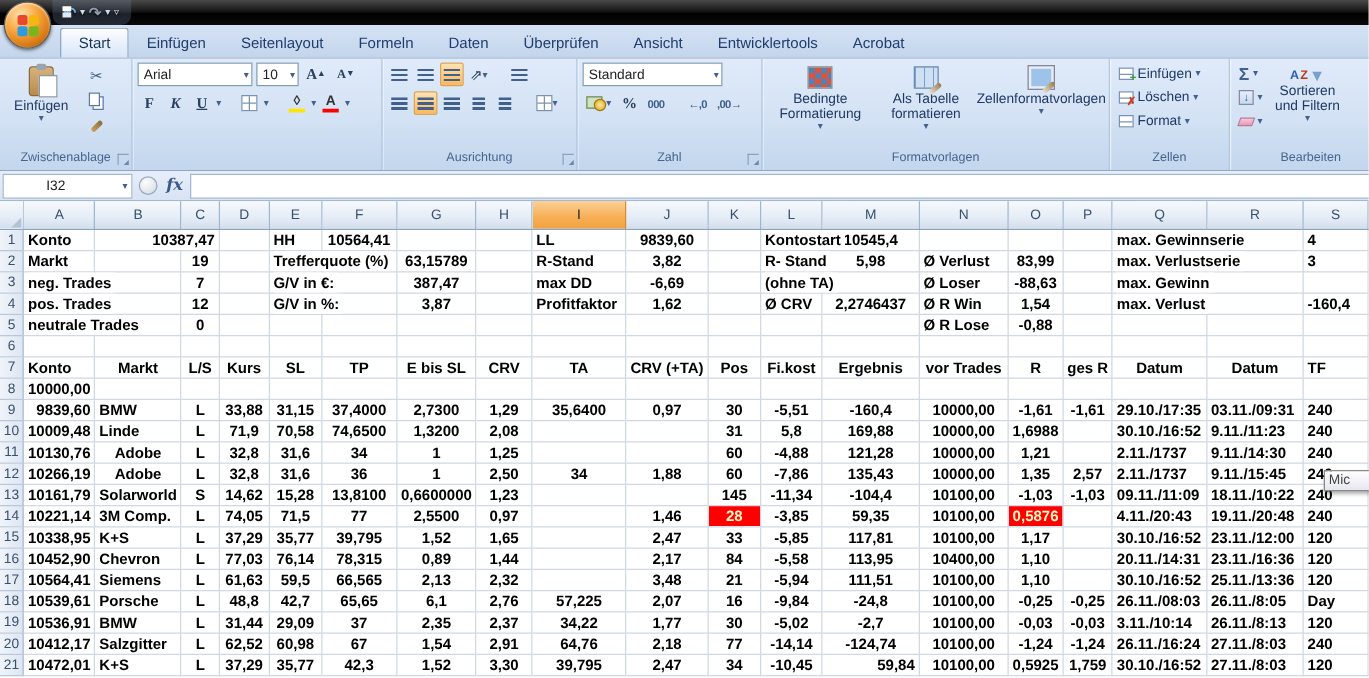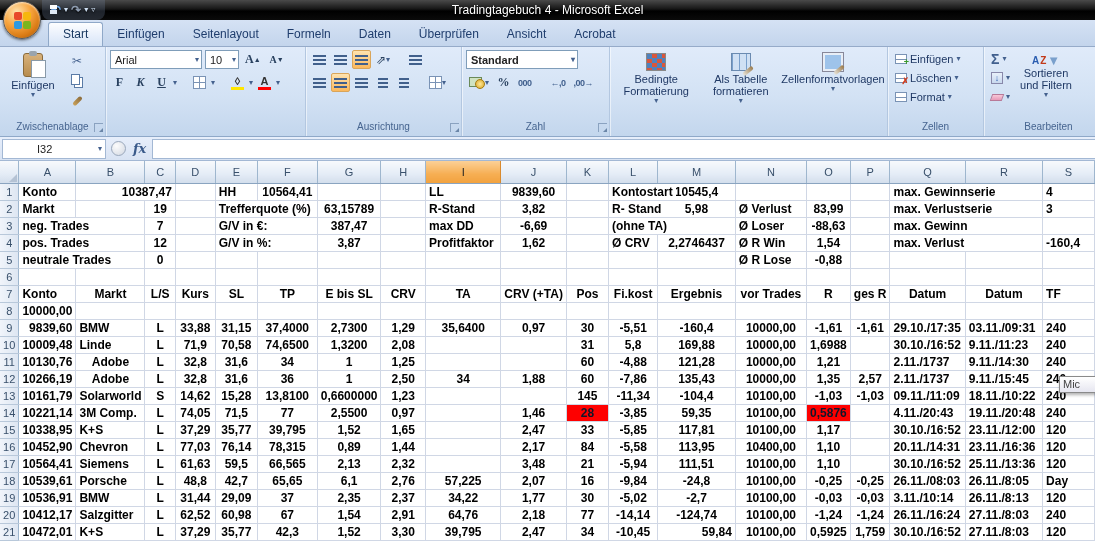--- a/index.html
+++ b/index.html
@@ -70,21 +70,21 @@
   .cbar::after { content:""; position:absolute; left:0; right:0; bottom:0; height:3px; background:var(--bar); }
   .grid-ic { width:13px; height:13px; border:1px solid #7a93b5;
     background:linear-gradient(#7a93b5,#7a93b5) center/100% 1px no-repeat, linear-gradient(#7a93b5,#7a93b5) center/1px 100% no-repeat, #fff; }
   .vsep { width:1px; background:#b3c7e0; margin:2px 4px; box-shadow:1px 0 0 rgba(255,255,255,.6); }
 
   .bars { width:13px; height:10px; background:repeating-linear-gradient(to bottom,#41608c 0 2px,transparent 2px 4px); }
   .hl { background:linear-gradient(#fee3b0,#fbb85c); border-color:#d9a55a !important; }
   .algn .row1, .algn .row2 { display:flex; gap:2px; align-items:center; }
   .algn .row2 { margin-top:4px; }
 
-  .numgrp .row1 { display:flex;font-weight:bold; } .numgrp .row2 { display:flex; gap:2px; margin-top:4px; align-items:center; }
+  .numgrp .row1 { display:flex; } .numgrp .row2 { display:flex; gap:2px; margin-top:4px; align-items:center; }
   .numfmt { width:112px; }
   .coin-ic { position:relative; width:16px; height:13px; }
   .coin-ic::before { content:""; position:absolute; left:0; top:1px; width:11px; height:8px; background:#cfe3c2; border:1px solid #6a8a5a; }
   .coin-ic::after { content:""; position:absolute; right:0; bottom:0; width:8px; height:8px; border-radius:50%; background:radial-gradient(#ffe89a,#d9a520); border:1px solid #a57a10; }
   .smalltx { font-size:9px; font-weight:bold; color:#41608e; letter-spacing:-0.5px; }
 
   .style-ic { width:20px; height:18px; margin-bottom:2px; }
   .cond-ic { background:repeating-conic-gradient(#d9563c 0 25%, #4f81bd 0 50%) 0 0/10px 9px; border:1px solid #888; }
   .table-ic { background:repeating-linear-gradient(to right,#7aa0cc 0 1px,#cfe0f4 1px 7px), repeating-linear-gradient(to bottom,#7aa0cc 0 1px,transparent 1px 6px); border:1px solid #6a8ab0; position:relative; }
   .cellstyle-ic { background:#9ec3ea; border:2px solid #e8eef6; outline:1px solid #889; position:relative; }
@@ -123,59 +123,59 @@
   th, td { height:17px; font-size:12px; font-weight:bold; padding:0 3px; overflow:hidden; white-space:nowrap; }
   td { border-right:1px solid #d0d7e5; border-bottom:1px solid #d0d7e5; color:#000; }
   thead th { height:22px; background:linear-gradient(#f7f9fc,#e4ecf6 60%,#d3deec); border-right:1px solid #9eb6ce;
     border-bottom:1px solid #8aa4c0; font-weight:normal; font-size:11px; color:#39506b; text-align:center; }
   thead th.sel { background:linear-gradient(#fbd096,#f6ae53 60%,#f2a23f); border-right:1px solid #d98a2e; color:#222; }
   tbody th { width:19px; background:linear-gradient(90deg,#f0f4fa,#dde6f2); border-right:1px solid #9eb6ce;
     border-bottom:1px solid #b8c8da; font-weight:normal; font-size:11px; color:#39506b; text-align:center; }
   .corner { position:relative; }
   .corner::after { content:""; position:absolute; right:1px; bottom:1px; border-left:8px solid transparent; border-bottom:8px solid #b4c2d4; }
   .a-l{text-align:left} .a-c{text-align:center} .a-r{text-align:right}
-  .red { background:#fe0000; color:#0f172a; }
+  .red { background:#fe0000; color:#fef9c3; }
   td.ov { position:relative; overflow:visible; }
   td.ov > span { position:absolute; left:3px; top:0; line-height:16px; white-space:nowrap; background:#fff; z-index:3; padding-right:3px; }
 
   .tooltip { position:absolute; left:1059px; top:215px; height:17px; width:60px; z-index:50;
     background:linear-gradient(#fff,#e6e6f0); border:1px solid #8a8a8a; box-shadow:1px 2px 3px rgba(0,0,0,.3);
     font-size:11px; color:#444; line-height:15px; padding-left:3px; }
 </style>
 </head>
 <body>
 
 <div class="titlebar">
   <div class="qat">
     <span class="qbtn"><span class="floppy"></span></span>
     <span class="qbtn undo">↶</span>
       <span class="mini-dd">▾</span>
     <span class="qbtn redo">↷</span>
       <span class="mini-dd">▾</span>
     <span class="mini-dd">▿</span>
   </div>
-  <span>Tradingtagebuch 4  -  Microsoft Excel</span>
 </div>
 <div class="orb">
   <span class="orb-grid">
       <i></i>
       <i></i>
       <i></i>
       <i></i>
     </span>
 </div>
 
 <div class="tabrow">
   <span class="tab active">Start</span>
   <span class="tab">Einfügen</span>
   <span class="tab">Seitenlayout</span>
   <span class="tab">Formeln</span>
   <span class="tab">Daten</span>
   <span class="tab">Überprüfen</span>
   <span class="tab">Ansicht</span>
+  <span class="tab">Entwicklertools</span>
   <span class="tab">Acrobat</span>
 </div>
 
 <div class="ribbon">
 
   <div class="group" style="width:106px">
     <div class="gbody">
       <div class="bigbtn">
         <span class="clip-icon"></span>
         <span>Einfügen</span>
@@ -333,20 +333,21 @@
           <span class="dd">▾</span>
       </div>
       <div class="bigbtn stylebtn" style="width:100px">
         <span class="style-ic cellstyle-ic">
             <span class="brush2"></span>
           </span>
         <span>Zellenformatvorlagen</span>
           <span class="dd">▾</span>
       </div>
     </div>
+    <div class="gfoot"><span>Formatvorlagen</span></div>
   </div>
 
   <div class="group" style="width:96px">
     <div class="gbody">
       <div class="cellrows">
         <span class="cellrow">
             <span class="mini-grid">
               <i class="plus">+</i>
             </span>
             <span>Einfügen</span>

